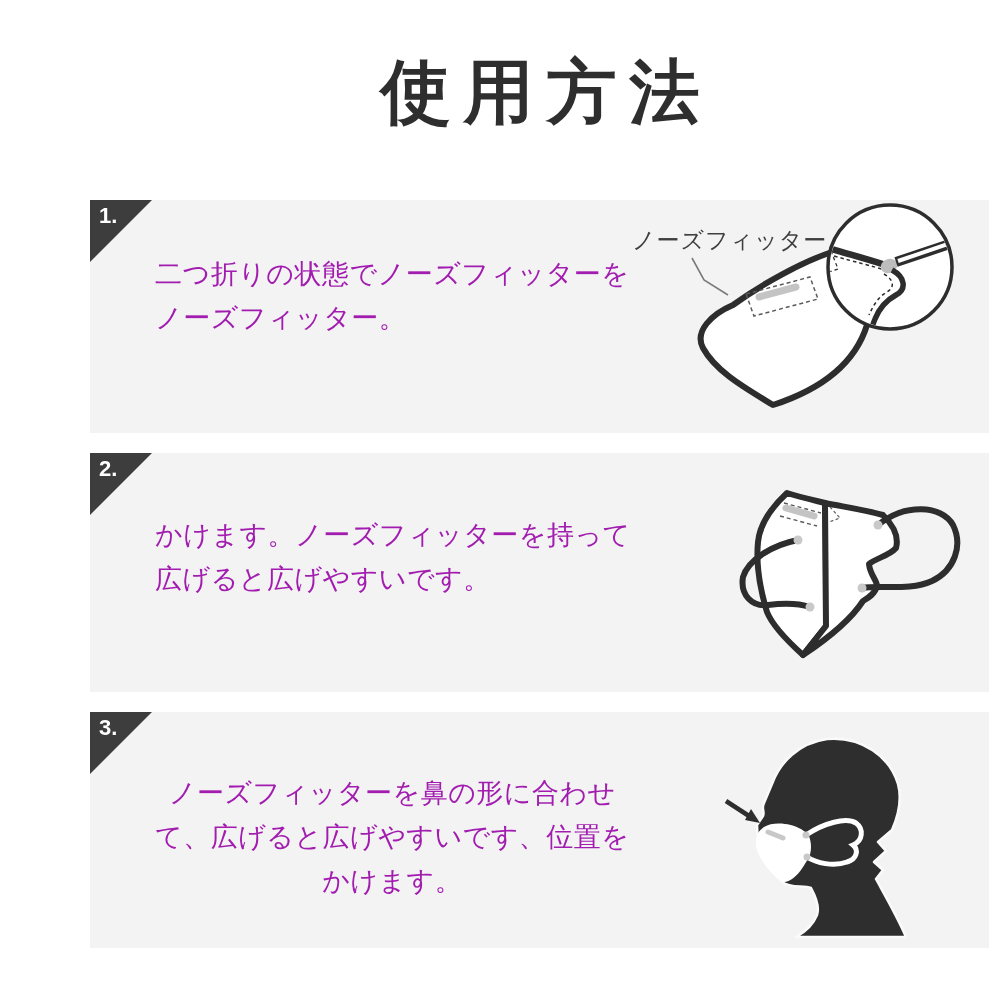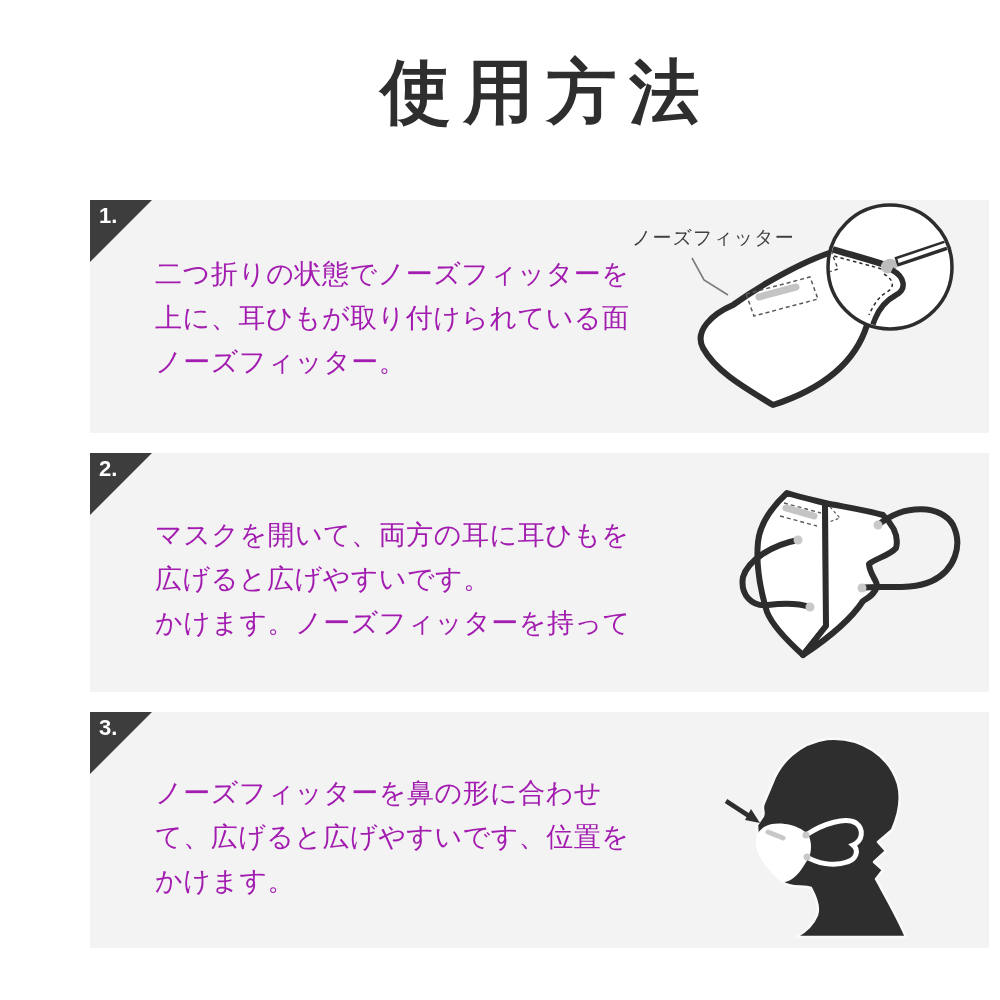--- a/index.html
+++ b/index.html
@@ -25,45 +25,44 @@
   .badge-num{
     position:absolute;top:3px;left:9px;color:#ffffff;
     font-size:22px;font-weight:700;line-height:1.2;
   }
   .step-text{
     position:absolute;left:65px;font-size:27px;line-height:44px;
     color:#a21caf;letter-spacing:0.5px;white-space:nowrap;
   }
   .panel-1 .step-text{top:52px;}
   .panel-2 .step-text{top:60px;}
-  .panel-3 .step-text{top:59px;}
+  .panel-3 .step-text{top:59px;text-align:center;}
   .illustration{position:absolute;}
   .illu-1{left:480px;top:0;width:420px;height:233px;}
   .illu-2{left:590px;top:2px;width:320px;height:230px;}
   .illu-3{left:610px;top:4px;width:300px;height:230px;}
   .illustration svg{display:block;width:100%;height:100%;}
   .callout{
-    position:absolute;left:62px;top:25px;font-size:19px;color:#3f3f41;
+    position:absolute;left:62px;top:25px;font-size:23px;color:#3f3f41;
     letter-spacing:1px;white-space:nowrap;
   }
 </style>
 </head>
 <body>
 
 <div class="page">
 
   <h1 class="title">使用方法</h1>
 
   <section class="panel panel-1">
     <div class="badge">
       <span class="badge-num">1.</span>
     </div>
     <div class="step-text">
       <div>二つ折りの状態でノーズフィッターを</div>
-      <div>上に、耳ひもが取り付けられている面</div>
       <div>ノーズフィッター。</div>
     </div>
     <div class="illustration illu-1">
       <span class="callout">ノーズフィッター</span>
       <svg viewBox="0 0 420 233">
 
         <polyline points="122,58 134,80 158,95" fill="none" stroke="#7a7a7a" stroke-width="1.6"></polyline>
 
         <path d="M 295,126 C 284,158 248,168 233,150 C 226,142 231,132 241,130" fill="none" stroke="#2d2d2d" stroke-width="5"></path>
         <circle cx="232" cy="149" r="4.5" fill="#c4c4c4"></circle>
@@ -89,23 +88,22 @@
         </g>
       </svg>
     </div>
   </section>
 
   <section class="panel panel-2">
     <div class="badge">
       <span class="badge-num">2.</span>
     </div>
     <div class="step-text">
-      <div>マスクを開いて、両方の耳に耳ひもを</div>
+      <div>かけます。ノーズフィッターを持って</div>
       <div>広げると広げやすいです。</div>
-      <div>かけます。ノーズフィッターを持って</div>
     </div>
     <div class="illustration illu-2">
       <svg viewBox="0 0 320 230">
 
         <path d="M 107,38 C 120,42 133,45 145,48 C 146,90 146,130 146,171 L 123,200 C 103,182 91,167 87,157 C 80,134 76,108 78,87 C 80,68 94,50 107,38 Z" fill="#ffffff" stroke="#2d2d2d" stroke-width="6" stroke-linejoin="round"></path>
 
         <path d="M 145,48 C 165,52 185,55 203,60 C 213,70 219,82 216,93 C 209,101 196,103 189,109 C 190,120 197,125 197,131 C 195,139 188,143 183,146 C 170,166 147,184 123,200 L 146,171 L 145,48 Z" fill="#ffffff" stroke="#2d2d2d" stroke-width="6" stroke-linejoin="round"></path>
 
         <line x1="104" y1="48" x2="141" y2="58" stroke="#5a5a5a" stroke-width="1.4" stroke-dasharray="4 3"></line>
         <line x1="100" y1="61" x2="137" y2="71" stroke="#5a5a5a" stroke-width="1.4" stroke-dasharray="4 3"></line>

